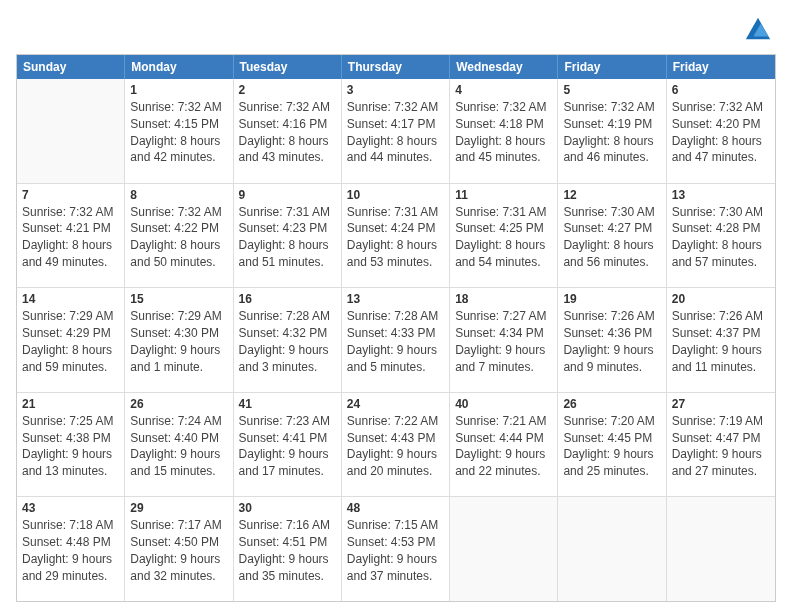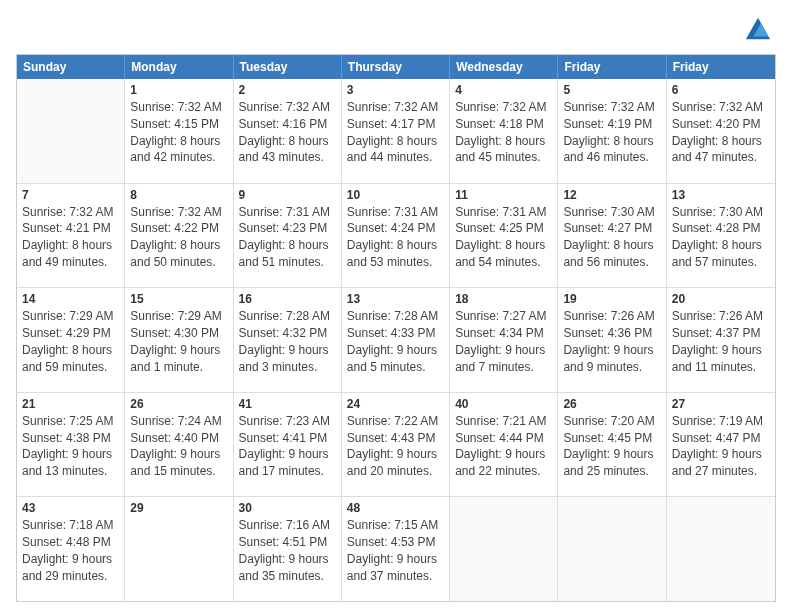--- a/index.html
+++ b/index.html
@@ -259,20 +259,21 @@
             <div class="day-info">Sunrise: 7:19 AM<br>Sunset: 4:47 PM<br>Daylight: 9 hours and 27 minutes.</div>
           </div>
         </div>
         <div class="cal-row">
           <div class="cal-cell">
             <span class="day-num">43</span>
             <div class="day-info">Sunrise: 7:18 AM<br>Sunset: 4:48 PM<br>Daylight: 9 hours and 29 minutes.</div>
           </div>
           <div class="cal-cell">
             <span class="day-num">29</span>
+            <div class="day-info">Sunrise: 7:17 AM<br>Sunset: 4:50 PM<br>Daylight: 9 hours and 32 minutes.</div>
           </div>
           <div class="cal-cell">
             <span class="day-num">30</span>
             <div class="day-info">Sunrise: 7:16 AM<br>Sunset: 4:51 PM<br>Daylight: 9 hours and 35 minutes.</div>
           </div>
           <div class="cal-cell">
             <span class="day-num">48</span>
             <div class="day-info">Sunrise: 7:15 AM<br>Sunset: 4:53 PM<br>Daylight: 9 hours and 37 minutes.</div>
           </div>
           <div class="cal-cell empty"></div>

